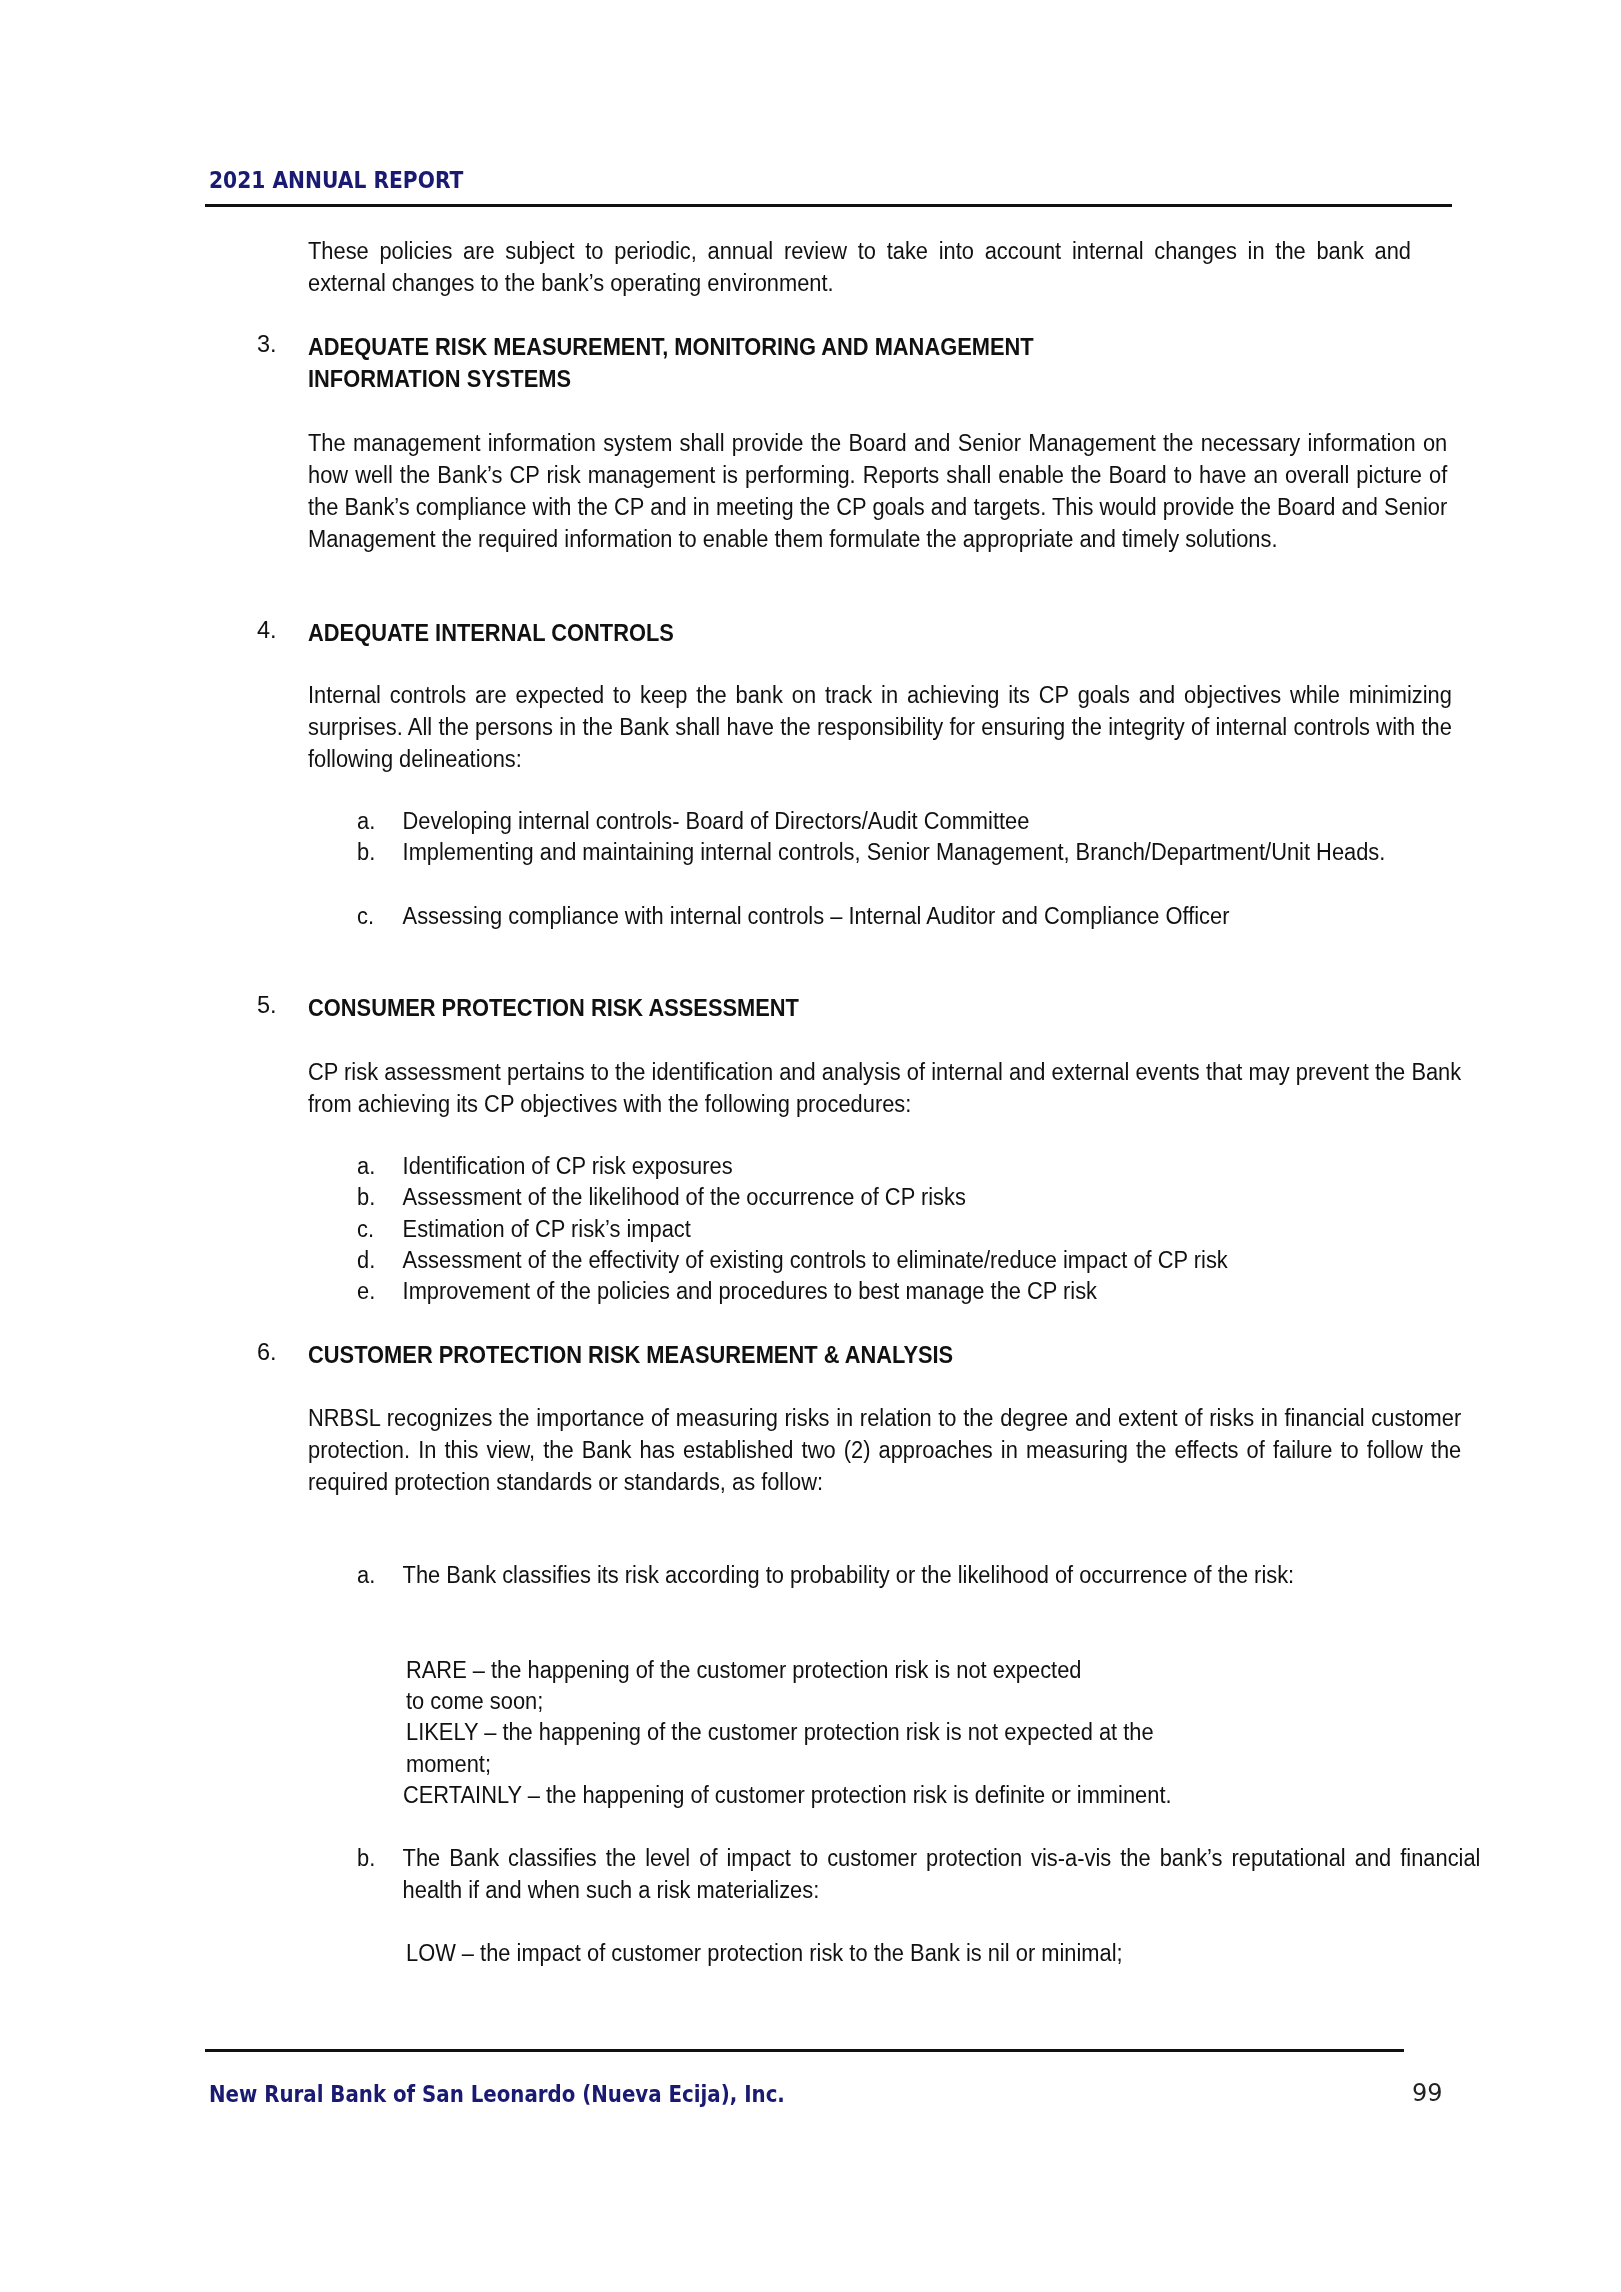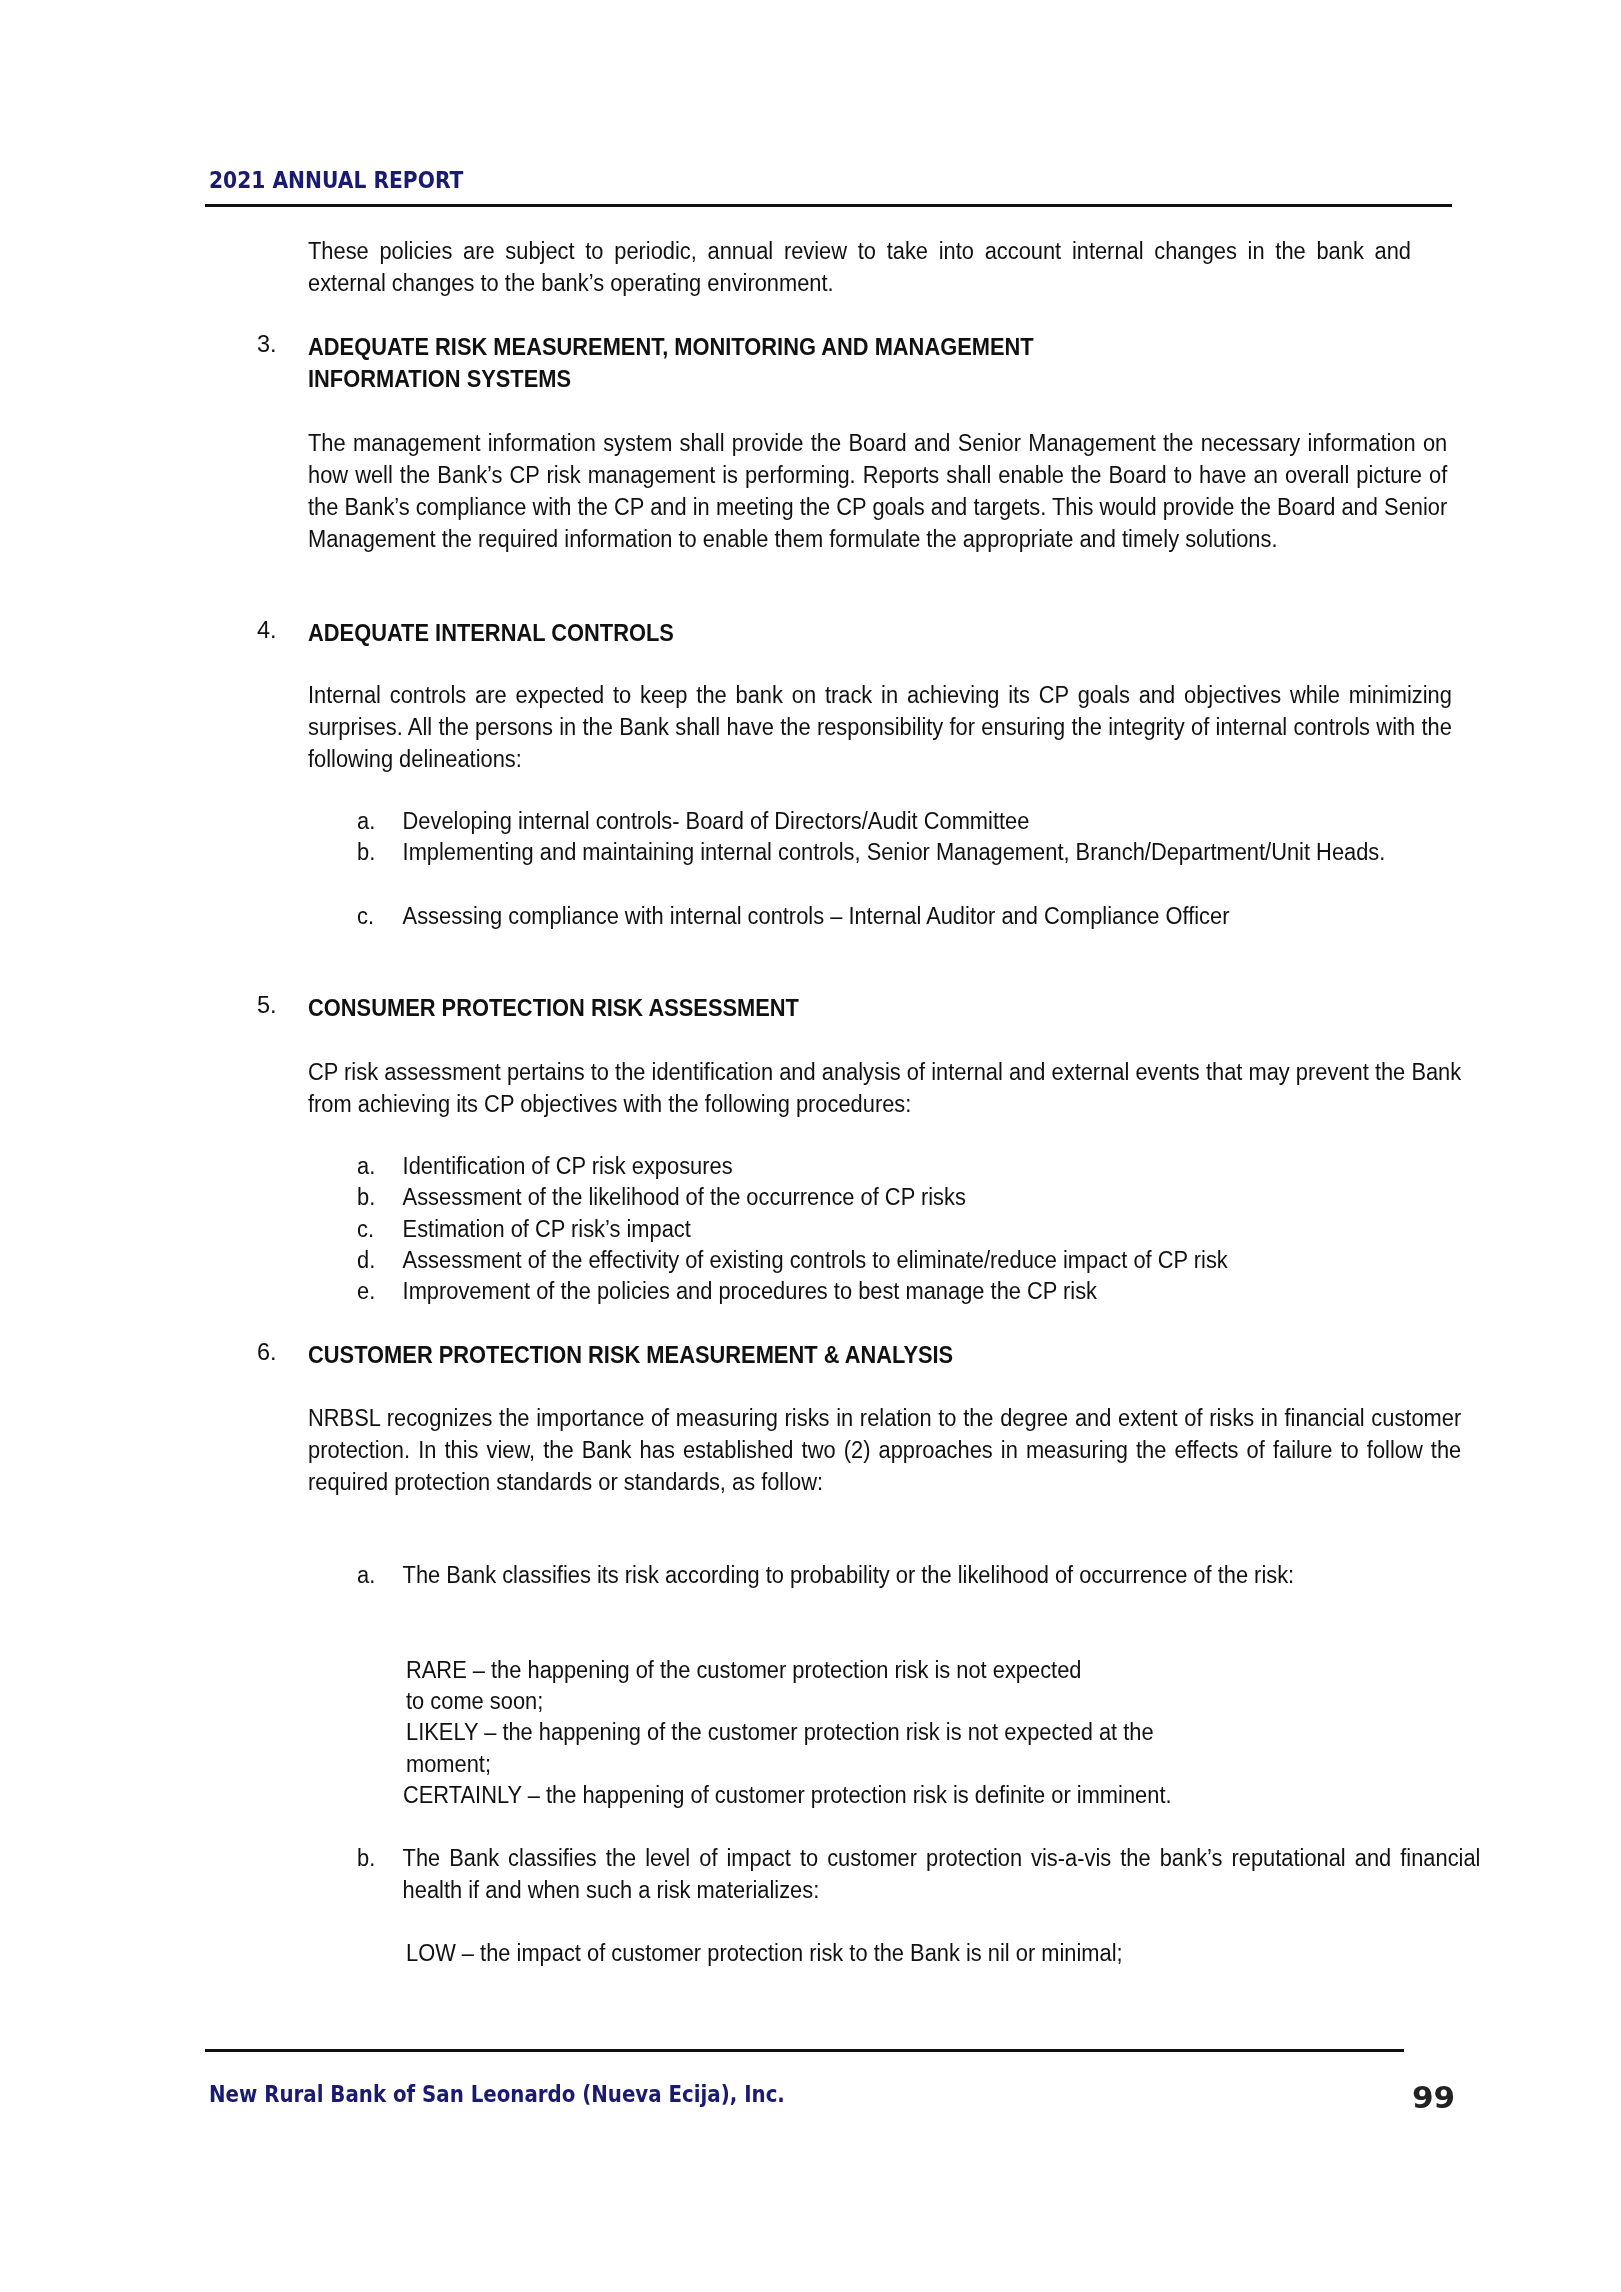--- a/index.html
+++ b/index.html
@@ -17,21 +17,21 @@
                transform: scaleX(0.93); transform-origin: left; }
   .sec-title.justify { width: 1194px; text-align: justify; text-align-last: left; }
   .list-item { position: absolute; left: 345px; font-size: 23.5px; line-height: 32px; transform: scaleX(0.93); transform-origin: left; }
   .list-letter { position: absolute; left: 0; width: 47px; }
   .list-text { position: absolute; left: 49px; width: 1198px; text-align: justify; text-align-last: left; }
   .sub-line { position: absolute; left: 394px; font-size: 23.5px; line-height: 32px; transform: scaleX(0.93); transform-origin: left; white-space: nowrap; }
 
   .footer-rule { position: absolute; left: 193px; top: 2041px; width: 1199px; height: 2.9px; background: #111; }
   .footer-org { position: absolute; left: 197px; top: 2073px; font-family: "DejaVu Sans", sans-serif; font-weight: bold;
                 font-size: 22.5px; color: #1a1a72; transform: scaleX(0.88); transform-origin: left; }
-  .footer-page { position: absolute; left: 1400px; top: 2071px; font-family: "DejaVu Sans", sans-serif; font-size: 31px; color: #222; font-weight: bold; }
+  .footer-page { position: absolute; left: 1400px; top: 2071px; font-family: "DejaVu Sans", sans-serif; font-size: 24px; color: #222; }
 </style>
 </head>
 <body>
 
 <div class="page">
 
   <div class="header-title">2021 ANNUAL REPORT</div>
   <div class="header-rule"></div>
 
   <div class="para" style="top:227px; width:1186px;">These policies are subject to periodic, annual review to take into account internal changes in the bank and external changes to the bank’s operating environment.</div>

